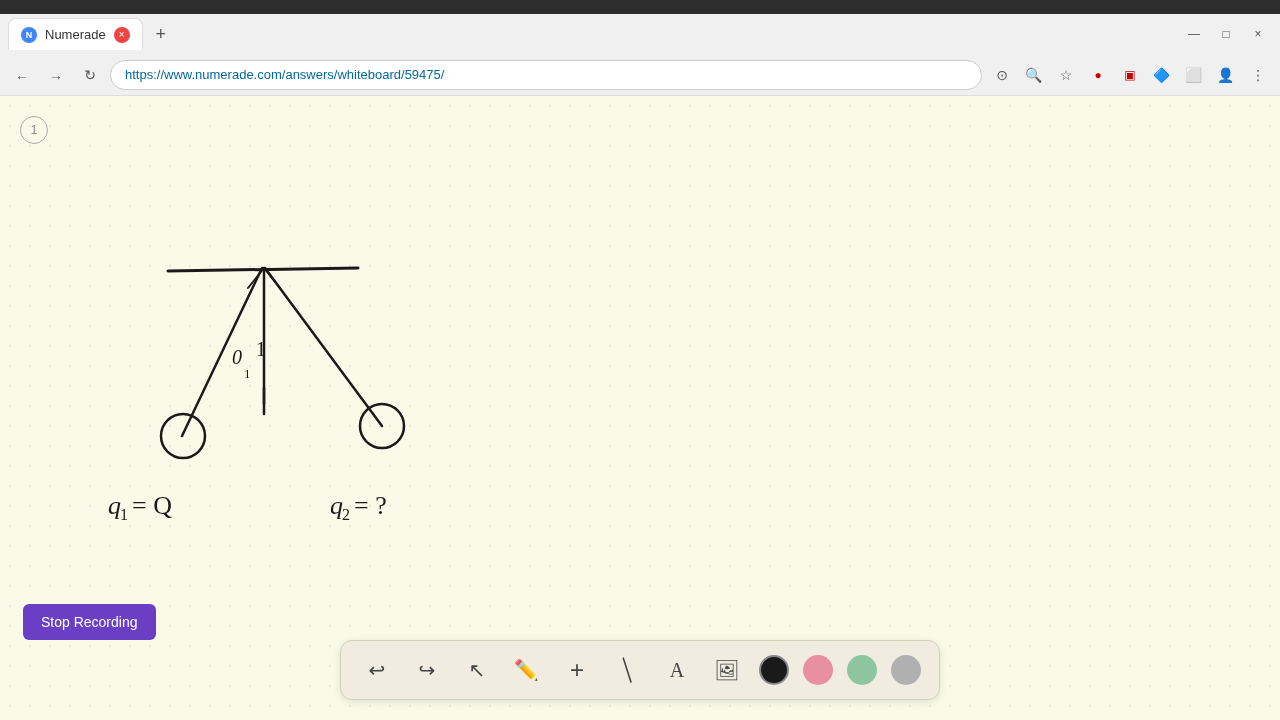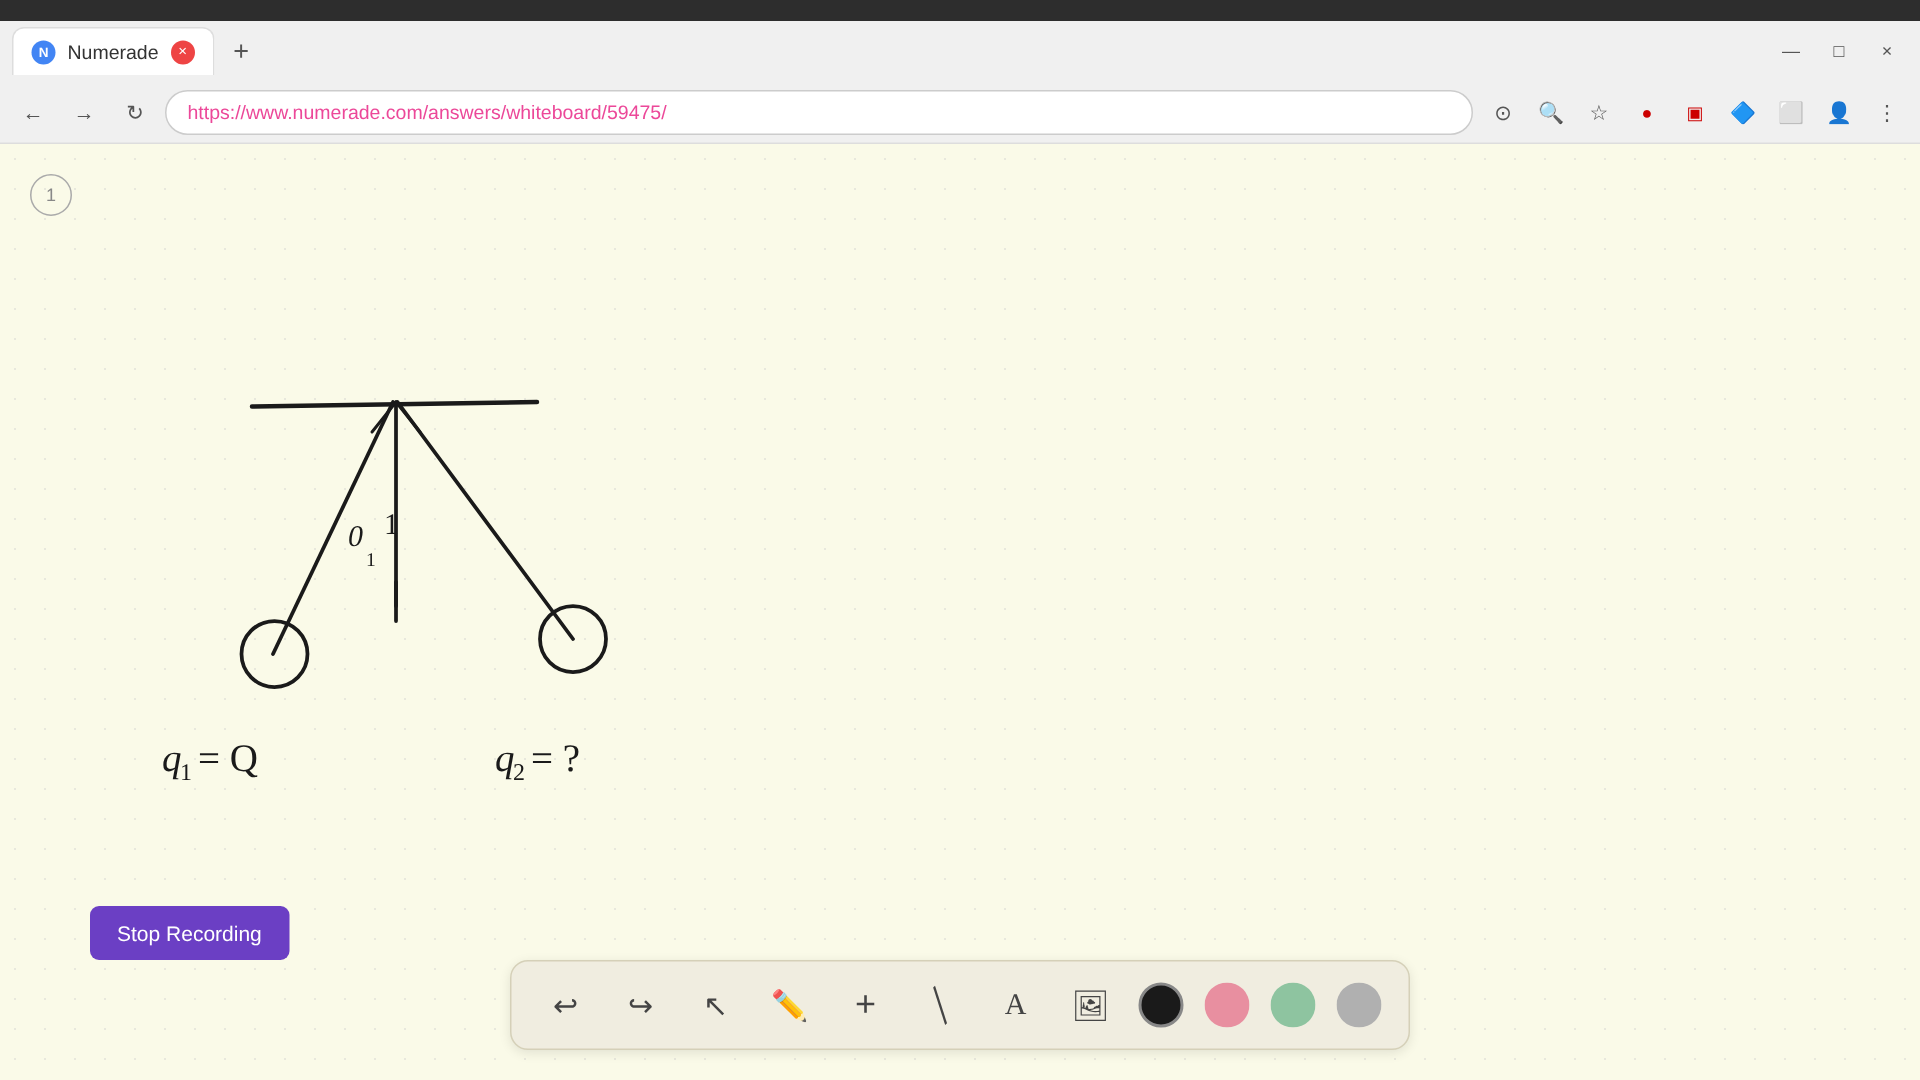--- a/index.html
+++ b/index.html
@@ -129,21 +129,21 @@
     .address-bar {
       flex: 1;
       height: 30px;
       background: #fff;
       border: 1px solid #ccc;
       border-radius: 15px;
       display: flex;
       align-items: center;
       padding: 0 14px;
       font-size: 13px;
-      color: #ec4899;
+      color: #0369a1;
     }
 
     .browser-icons {
       display: flex;
       align-items: center;
       gap: 4px;
     }
 
     .browser-icon {
       width: 28px;
@@ -209,21 +209,20 @@
       left: 23px;
       background: #6b3fc4;
       color: white;
       border: none;
       border-radius: 6px;
       padding: 10px 18px;
       font-size: 14px;
       font-weight: 500;
       cursor: pointer;
       z-index: 20;
-      margin-left: 37px;
     }
 
     
     .toolbar {
       position: absolute;
       bottom: 20px;
       left: 50%;
       transform: translateX(-50%);
       background: #f0ede0;
       border: 1px solid #d5d0b8;

